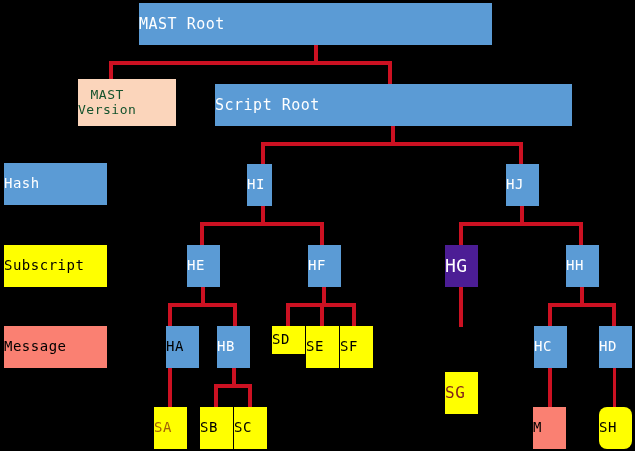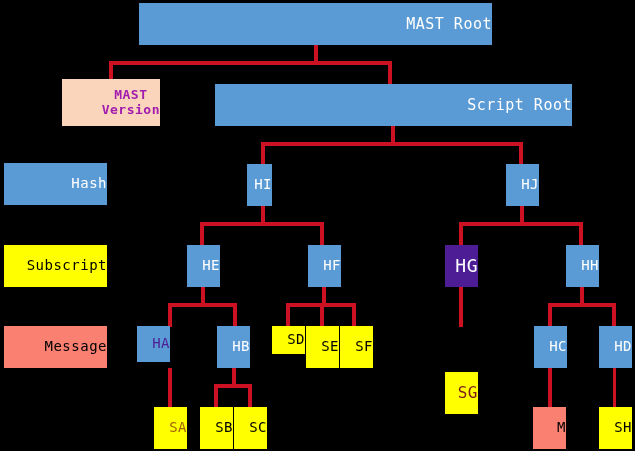--- a/index.html
+++ b/index.html
@@ -14,21 +14,21 @@
     height: 451px;
     background: #000000;
     overflow: hidden;
     font-family: "DejaVu Sans Mono", "Liberation Mono", monospace;
   }
   .node {
     position: absolute;
     box-sizing: border-box;
     display: flex;
     align-items: center;
-    justify-content: flex-end;
+    justify-content: flex-start;
     text-align: center;
     line-height: 1.12;
     white-space: pre-line;
     z-index: 3;
     letter-spacing: 0.5px;
   }
   .node.hash {
     background: #5b9bd5;
     color: #ffffff;
   }
@@ -88,41 +88,41 @@
       <div class="edge" style="background: rgb(204, 17, 34); left: 168px; top: 368px; width: 4px; height: 40px;"></div>
       <div class="edge" style="background: rgb(204, 17, 34); left: 232px; top: 368px; width: 4px; height: 18px;"></div>
       <div class="edge" style="background: rgb(204, 17, 34); left: 214px; top: 384px; width: 38px; height: 4px;"></div>
       <div class="edge" style="background: rgb(204, 17, 34); left: 214px; top: 384px; width: 4px; height: 24px;"></div>
       <div class="edge" style="background: rgb(204, 17, 34); left: 248px; top: 384px; width: 4px; height: 24px;"></div>
       <div class="edge" style="background: rgb(204, 17, 34); left: 548px; top: 368px; width: 4px; height: 40px;"></div>
       <div class="edge" style="background: rgb(204, 17, 34); left: 613px; top: 368px; width: 3px; height: 40px;"></div>
     </div>
   <div id="node-layer">
       <div class="node hash" style="left: 139px; top: 3px; width: 353px; height: 42px; font-size: 15px; background: rgb(91, 155, 213); color: rgb(255, 255, 255);"><span>MAST Root</span></div>
-      <div class="node version" style="left: 62px; top: 79px; width: 98px; height: 47px; font-size: 13px; background: rgb(251, 213, 187); color: #a21caf; font-weight: bold;"><span>MAST
+      <div class="node version" style="left: 78px; top: 79px; width: 98px; height: 47px; font-size: 13px; background: rgb(251, 213, 187); color: #14532d;"><span>MAST
 Version</span></div>
       <div class="node hash" style="left: 215px; top: 84px; width: 357px; height: 42px; font-size: 15px; background: rgb(91, 155, 213); color: rgb(255, 255, 255);"><span>Script Root</span></div>
       <div class="node hash" style="left: 247px; top: 164px; width: 25px; height: 42px; font-size: 14px; background: rgb(91, 155, 213); color: rgb(255, 255, 255);"><span>HI</span></div>
       <div class="node hash" style="left: 506px; top: 164px; width: 33px; height: 42px; font-size: 14px; background: rgb(91, 155, 213); color: rgb(255, 255, 255);"><span>HJ</span></div>
       <div class="node hash" style="left: 187px; top: 245px; width: 33px; height: 42px; font-size: 14px; background: rgb(91, 155, 213); color: rgb(255, 255, 255);"><span>HE</span></div>
       <div class="node hash" style="left: 308px; top: 245px; width: 33px; height: 42px; font-size: 14px; background: rgb(91, 155, 213); color: rgb(255, 255, 255);"><span>HF</span></div>
       <div class="node hash" style="left: 445px; top: 245px; width: 33px; height: 42px; font-size: 18px; background: #4c1d95; color: rgb(255, 255, 255);"><span>HG</span></div>
-      <div class="node hash" style="left: 566px; top: 245px; width: 33px; height: 42px; font-size: 14px; background: rgb(91, 155, 213); color: rgb(255, 255, 255); padding-left: 16px;"><span>HH</span></div>
-      <div class="node hash" style="left: 137px; top: 326px; width: 33px; height: 36px; font-size: 14px; background: rgb(91, 155, 213); color: #4c1d95;"><span>HA</span></div>
+      <div class="node hash" style="left: 566px; top: 245px; width: 33px; height: 42px; font-size: 14px; background: rgb(91, 155, 213); color: rgb(255, 255, 255);"><span>HH</span></div>
+      <div class="node hash" style="left: 166px; top: 326px; width: 33px; height: 42px; font-size: 14px; background: rgb(91, 155, 213); color: #000000;"><span>HA</span></div>
       <div class="node hash" style="left: 217px; top: 326px; width: 33px; height: 42px; font-size: 14px; background: rgb(91, 155, 213); color: rgb(255, 255, 255);"><span>HB</span></div>
       <div class="node subscript" style="left: 272px; top: 326px; width: 33px; height: 28px; font-size: 14px; background: rgb(255, 255, 0); color: rgb(0, 0, 0);"><span>SD</span></div>
       <div class="node subscript" style="left: 306px; top: 326px; width: 33px; height: 42px; font-size: 14px; background: rgb(255, 255, 0); color: rgb(0, 0, 0);"><span>SE</span></div>
       <div class="node subscript" style="left: 340px; top: 326px; width: 33px; height: 42px; font-size: 14px; background: rgb(255, 255, 0); color: rgb(0, 0, 0);"><span>SF</span></div>
       <div class="node subscript" style="left: 445px; top: 326px; width: 33px; height: 42px; font-size: 16px; background: rgb(255, 255, 0); color: #7f1d1d; margin-top: 46px;"><span>SG</span></div>
       <div class="node hash" style="left: 534px; top: 326px; width: 33px; height: 42px; font-size: 14px; background: rgb(91, 155, 213); color: rgb(255, 255, 255);"><span>HC</span></div>
       <div class="node hash" style="left: 599px; top: 326px; width: 33px; height: 42px; font-size: 14px; background: rgb(91, 155, 213); color: rgb(255, 255, 255);"><span>HD</span></div>
       <div class="node subscript" style="left: 154px; top: 407px; width: 33px; height: 42px; font-size: 14px; background: rgb(255, 255, 0); color: #a16207;"><span>SA</span></div>
       <div class="node subscript" style="left: 200px; top: 407px; width: 33px; height: 42px; font-size: 14px; background: rgb(255, 255, 0); color: rgb(0, 0, 0);"><span>SB</span></div>
       <div class="node subscript" style="left: 234px; top: 407px; width: 33px; height: 42px; font-size: 14px; background: rgb(255, 255, 0); color: rgb(0, 0, 0);"><span>SC</span></div>
       <div class="node message" style="left: 533px; top: 407px; width: 33px; height: 42px; font-size: 14px; background: rgb(250, 128, 114); color: rgb(0, 0, 0);"><span>M</span></div>
-      <div class="node subscript" style="left: 599px; top: 407px; width: 33px; height: 42px; font-size: 14px; background: rgb(255, 255, 0); color: rgb(0, 0, 0);"><span>SH</span></div>
+      <div class="node subscript" style="left: 599px; top: 407px; width: 33px; height: 42px; font-size: 14px; background: rgb(255, 255, 0); color: rgb(0, 0, 0); border-radius: 8px;"><span>SH</span></div>
     </div>
   <div id="legend-layer">
       <div class="node hash" style="left: 4px; top: 163px; width: 103px; height: 42px; font-size: 14px; background: rgb(91, 155, 213); color: rgb(255, 255, 255);"><span>Hash</span></div>
       <div class="node subscript" style="left: 4px; top: 245px; width: 103px; height: 42px; font-size: 14px; background: rgb(255, 255, 0); color: rgb(0, 0, 0);"><span>Subscript</span></div>
       <div class="node message" style="left: 4px; top: 326px; width: 103px; height: 42px; font-size: 14px; background: rgb(250, 128, 114); color: rgb(0, 0, 0);"><span>Message</span></div>
     </div>
 </div>
 
 </body></html>

